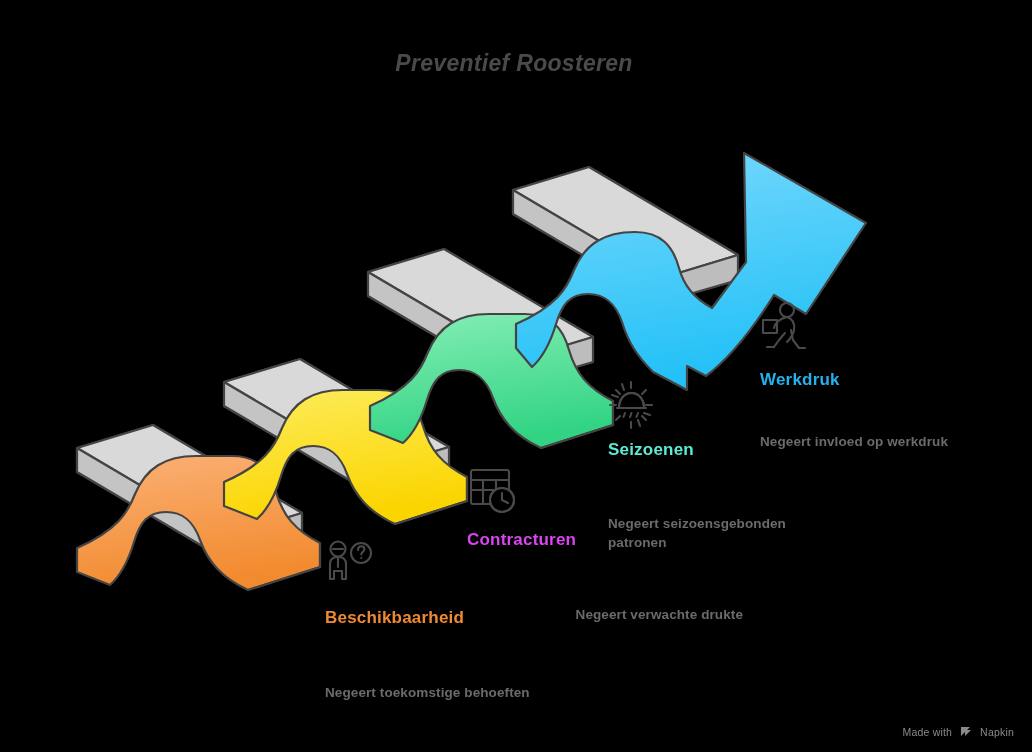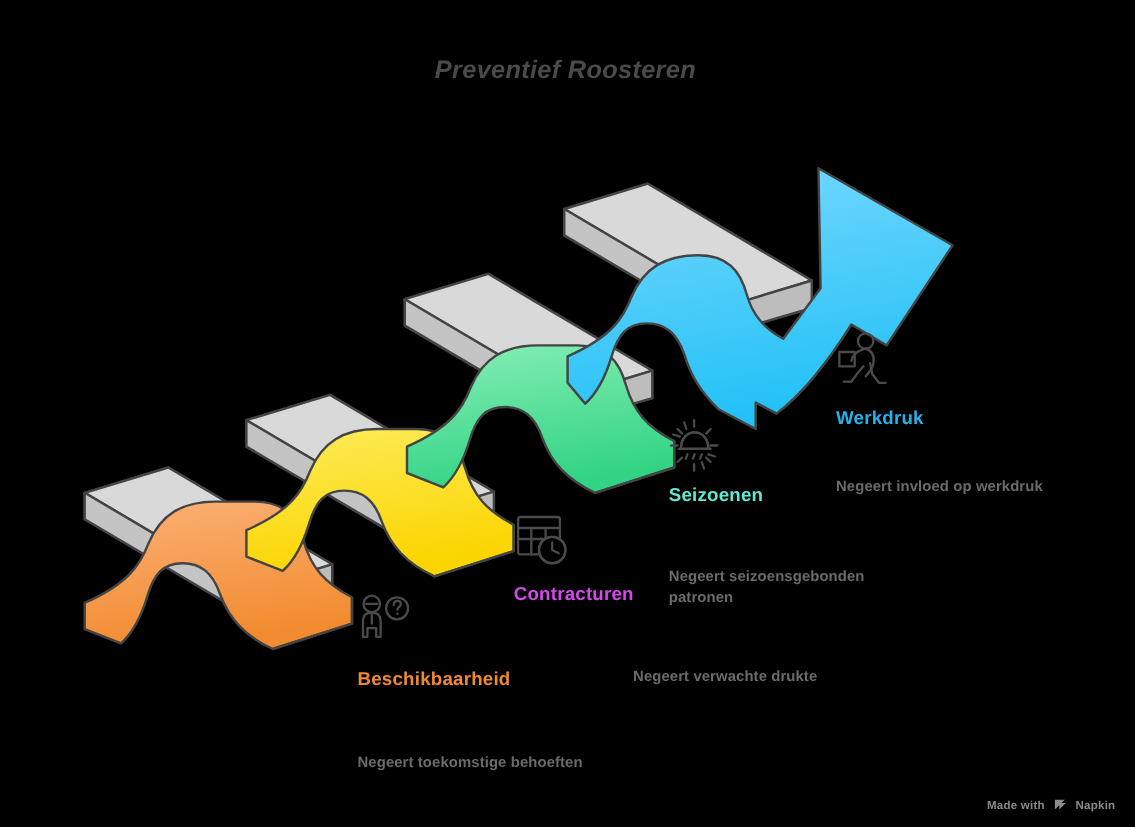--- a/index.html
+++ b/index.html
@@ -42,21 +42,21 @@
   #c-season .hd{top:60px;color:#5eead4;}
   #c-season .sub{top:94px;left:0px;width:215px;}
 
   #c-work{left:760px;top:300px;}
   #c-work .hd{top:58px;color:#22b2ec;margin-top:12px;}
   #c-work .sub{top:92px;left:0px;width:270px;}
 
   .watermark{
     position:absolute;right:18px;bottom:14px;
     display:flex;align-items:flex-start;gap:8px;
-    font-size:10.5px;font-weight:bold;color:#8a8a8a;letter-spacing:.2px;
+    font-size:10.5px;font-weight:normal;color:#8a8a8a;letter-spacing:.2px;
   }
   .watermark .np{width:12px;height:11px;display:inline-block;}
 </style>
 </head>
 <body>
 
 <div id="stage">
 
   <div class="title"><span>Preventief Roosteren</span></div>
 

